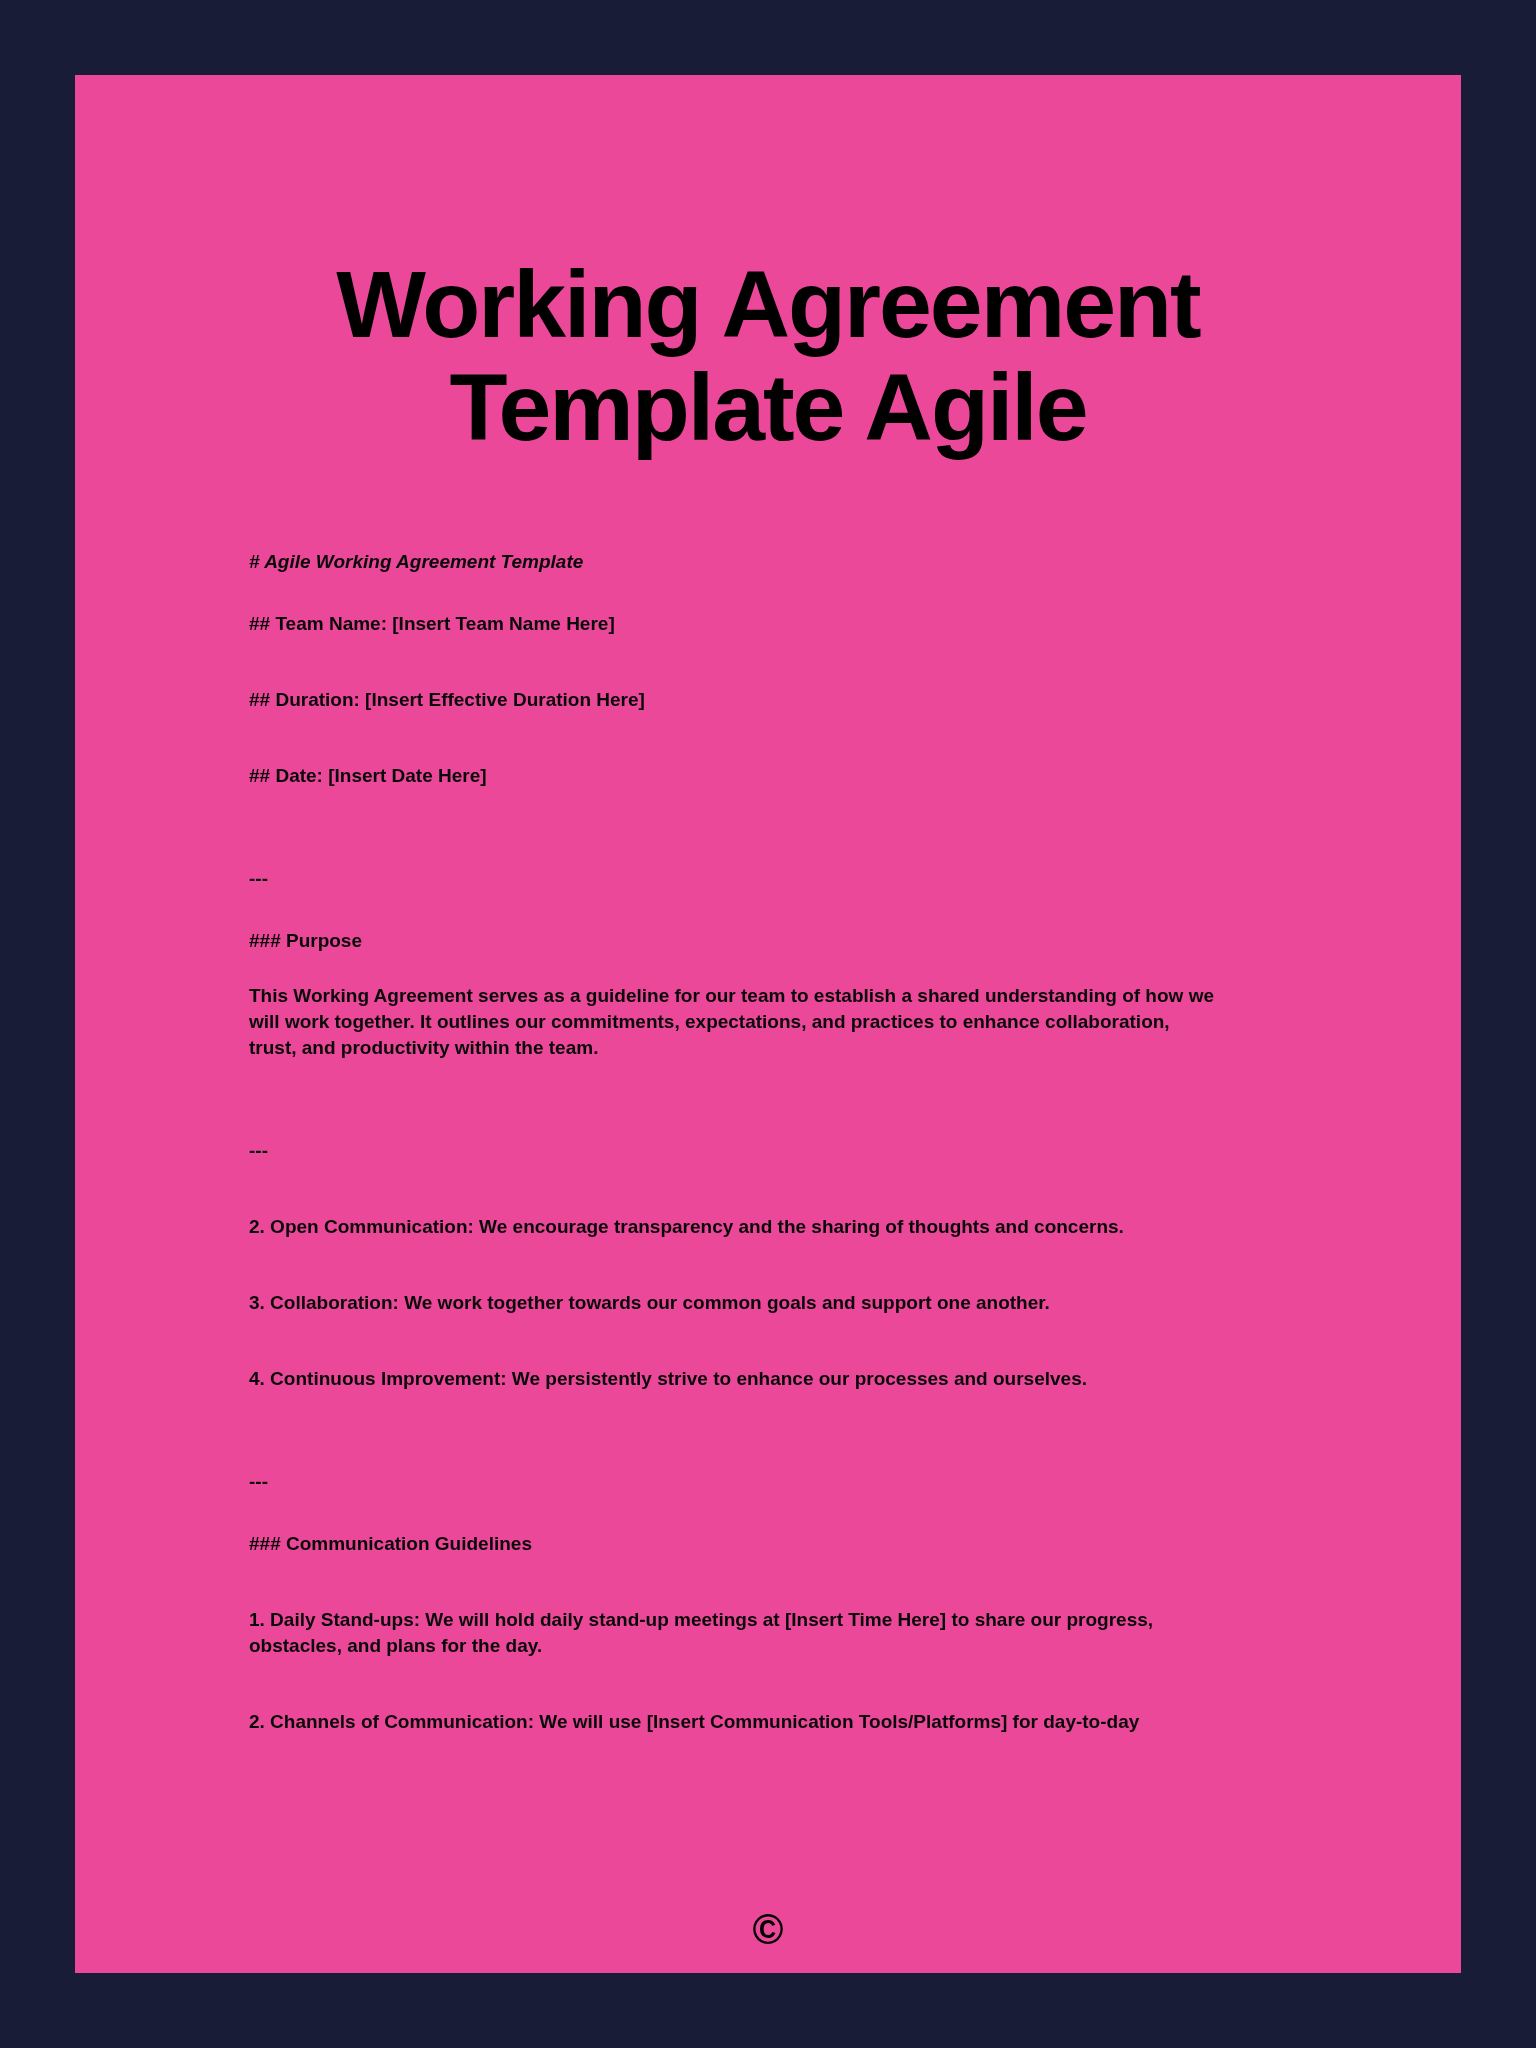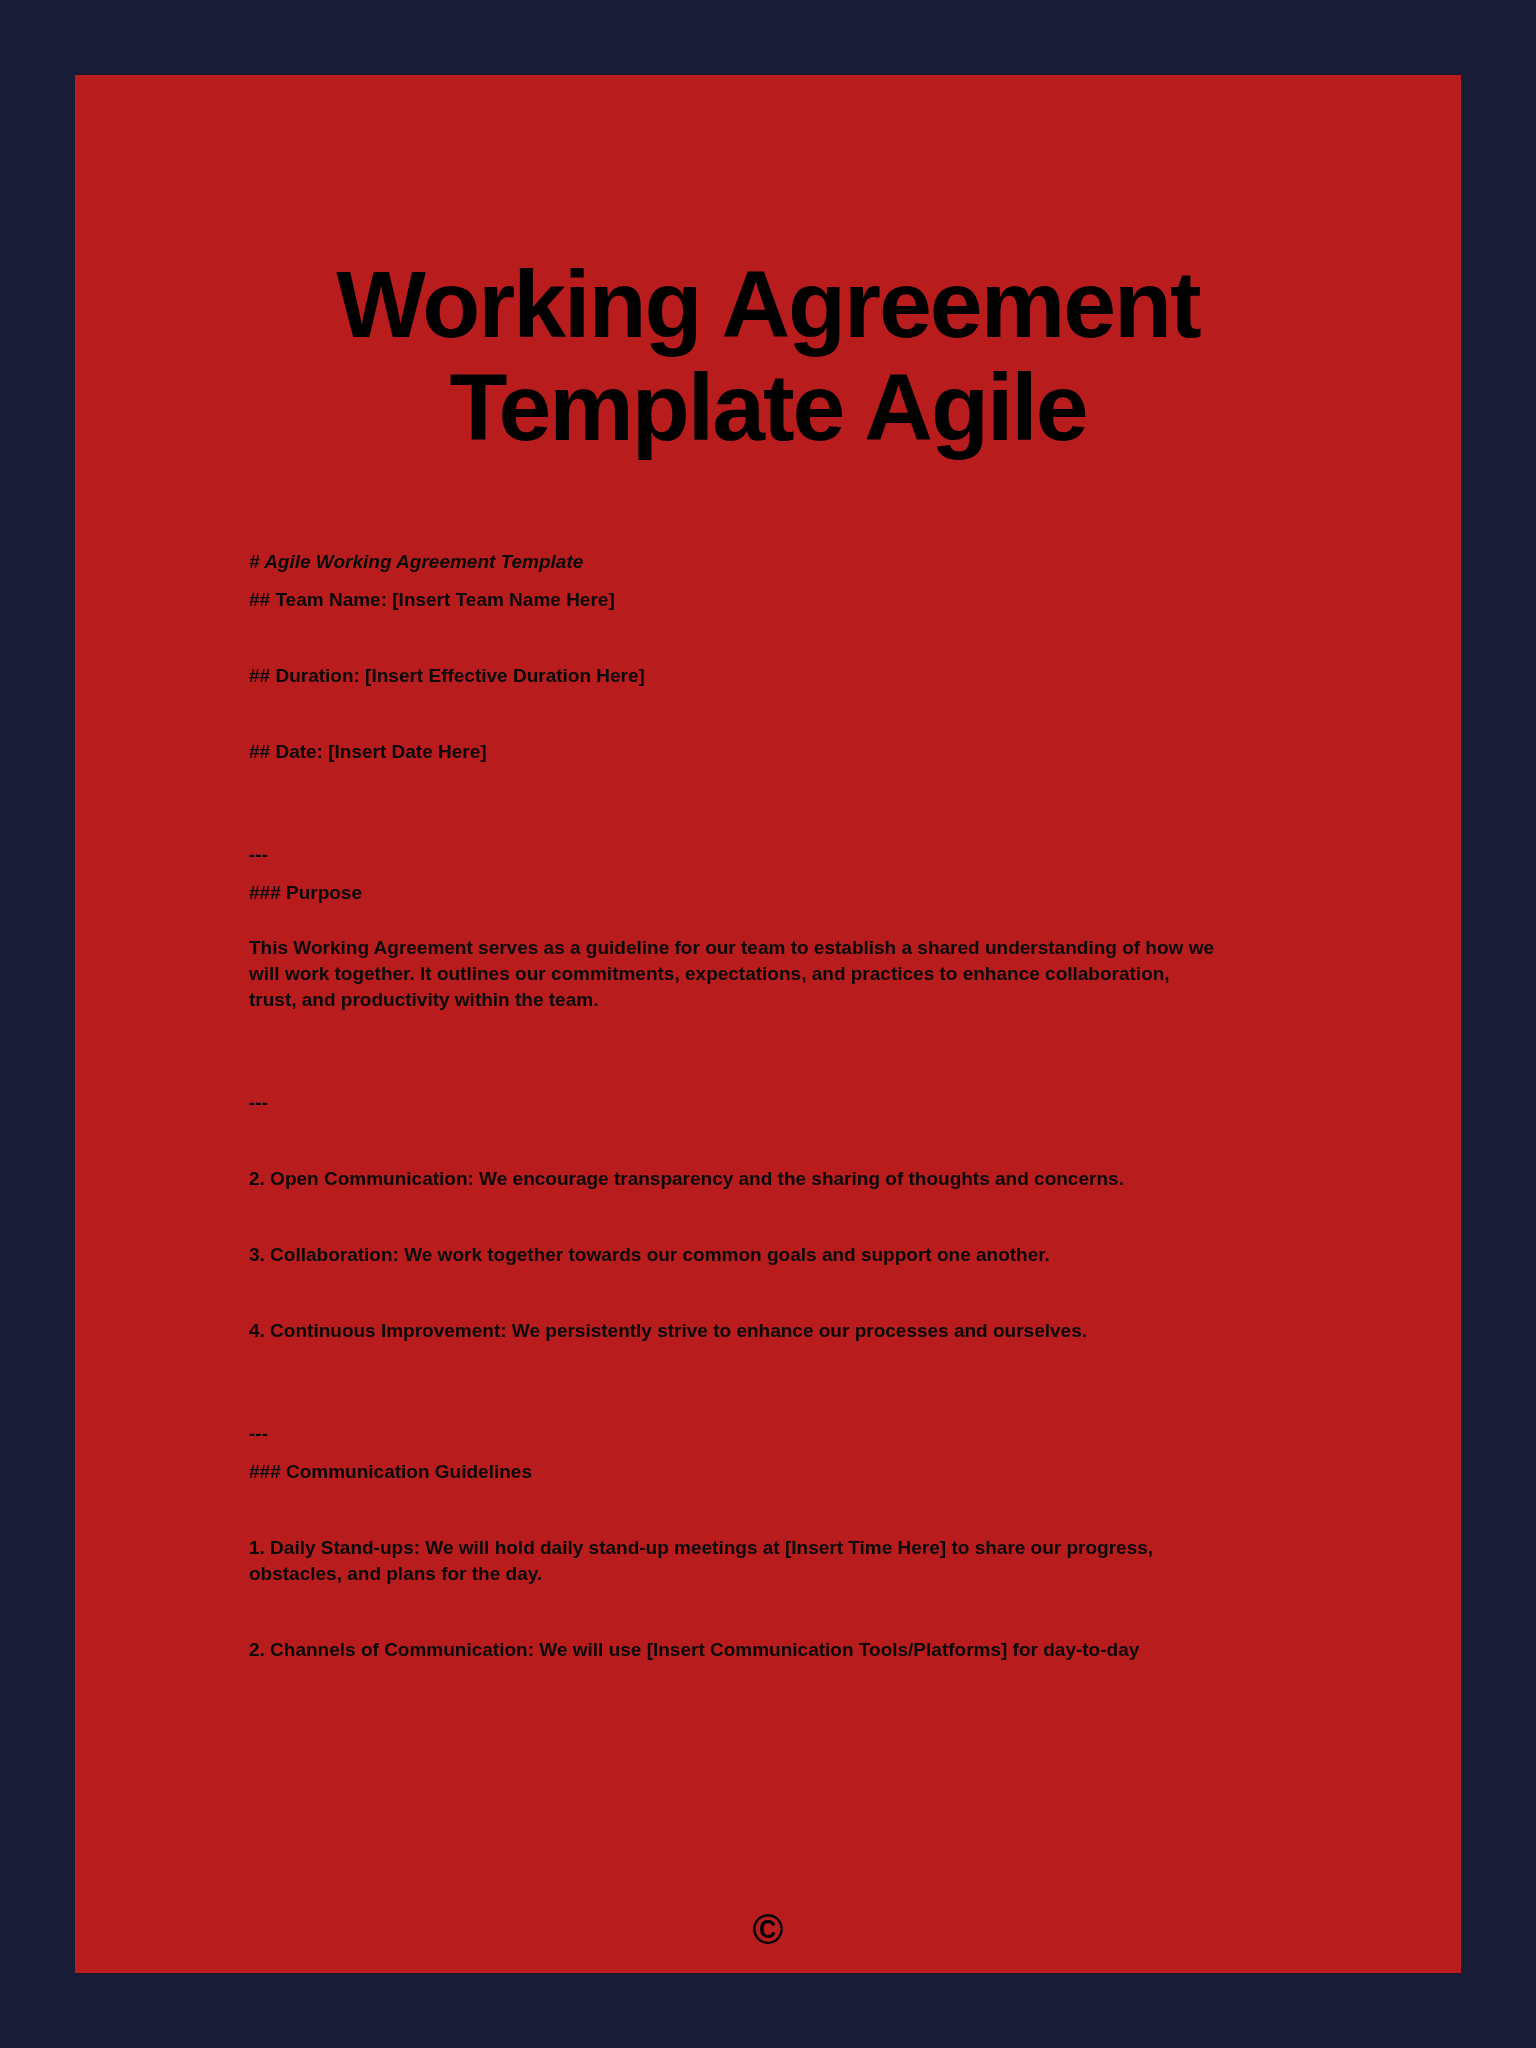--- a/index.html
+++ b/index.html
@@ -12,21 +12,21 @@
     background: #181c36;
     overflow: hidden;
     font-family: "Liberation Sans", "DejaVu Sans", sans-serif;
   }
   .page {
     position: absolute;
     left: 75px;
     top: 75px;
     width: 1386px;
     height: 1898px;
-    background: #b91c1c;
+    background: #ec4899;
   }
   .doc-title {
     margin: 178px 40px 0;
     text-align: center;
     font-weight: 700;
     font-size: 95px;
     line-height: 103px;
     letter-spacing: -2px;
     color: #000000;
     white-space: pre-line;
@@ -36,21 +36,21 @@
     width: 1060px;
     color: #0a0a0a;
   }
   .blk {
     font-weight: 700;
     font-size: 19px;
     line-height: 26px;
     white-space: pre-line;
   }
   .mt-first { margin-top: 90px; font-style: italic; }
-  .mt-s  { margin-top: 12px; }  
+  .mt-s  { margin-top: 36px; }  
   .mt-m  { margin-top: 50px; }  
   .mt-p  { margin-top: 29px; }
   .mt-l  { margin-top: 77px; }  
   .footer {
     position: absolute;
     bottom: 22px;
     left: 0;
     width: 100%;
     text-align: center;
     font-weight: 700;

